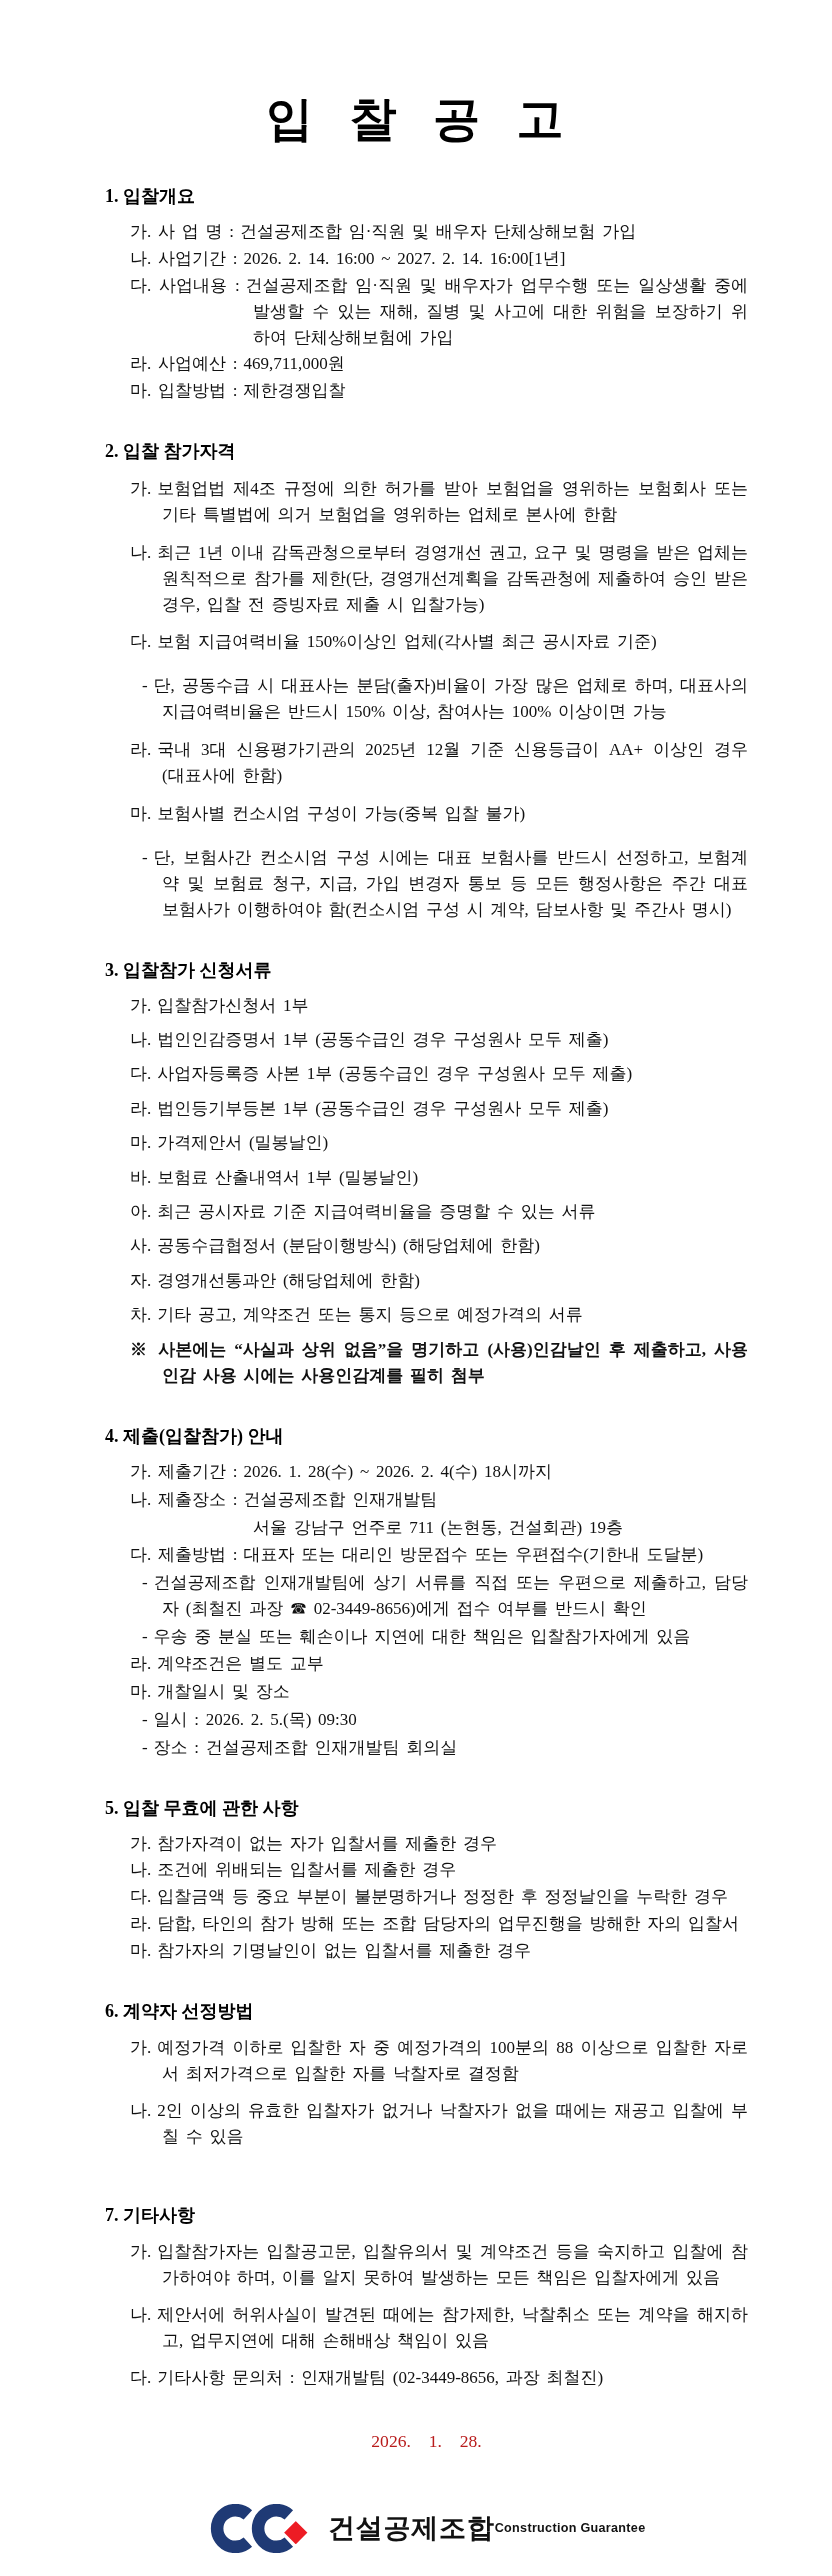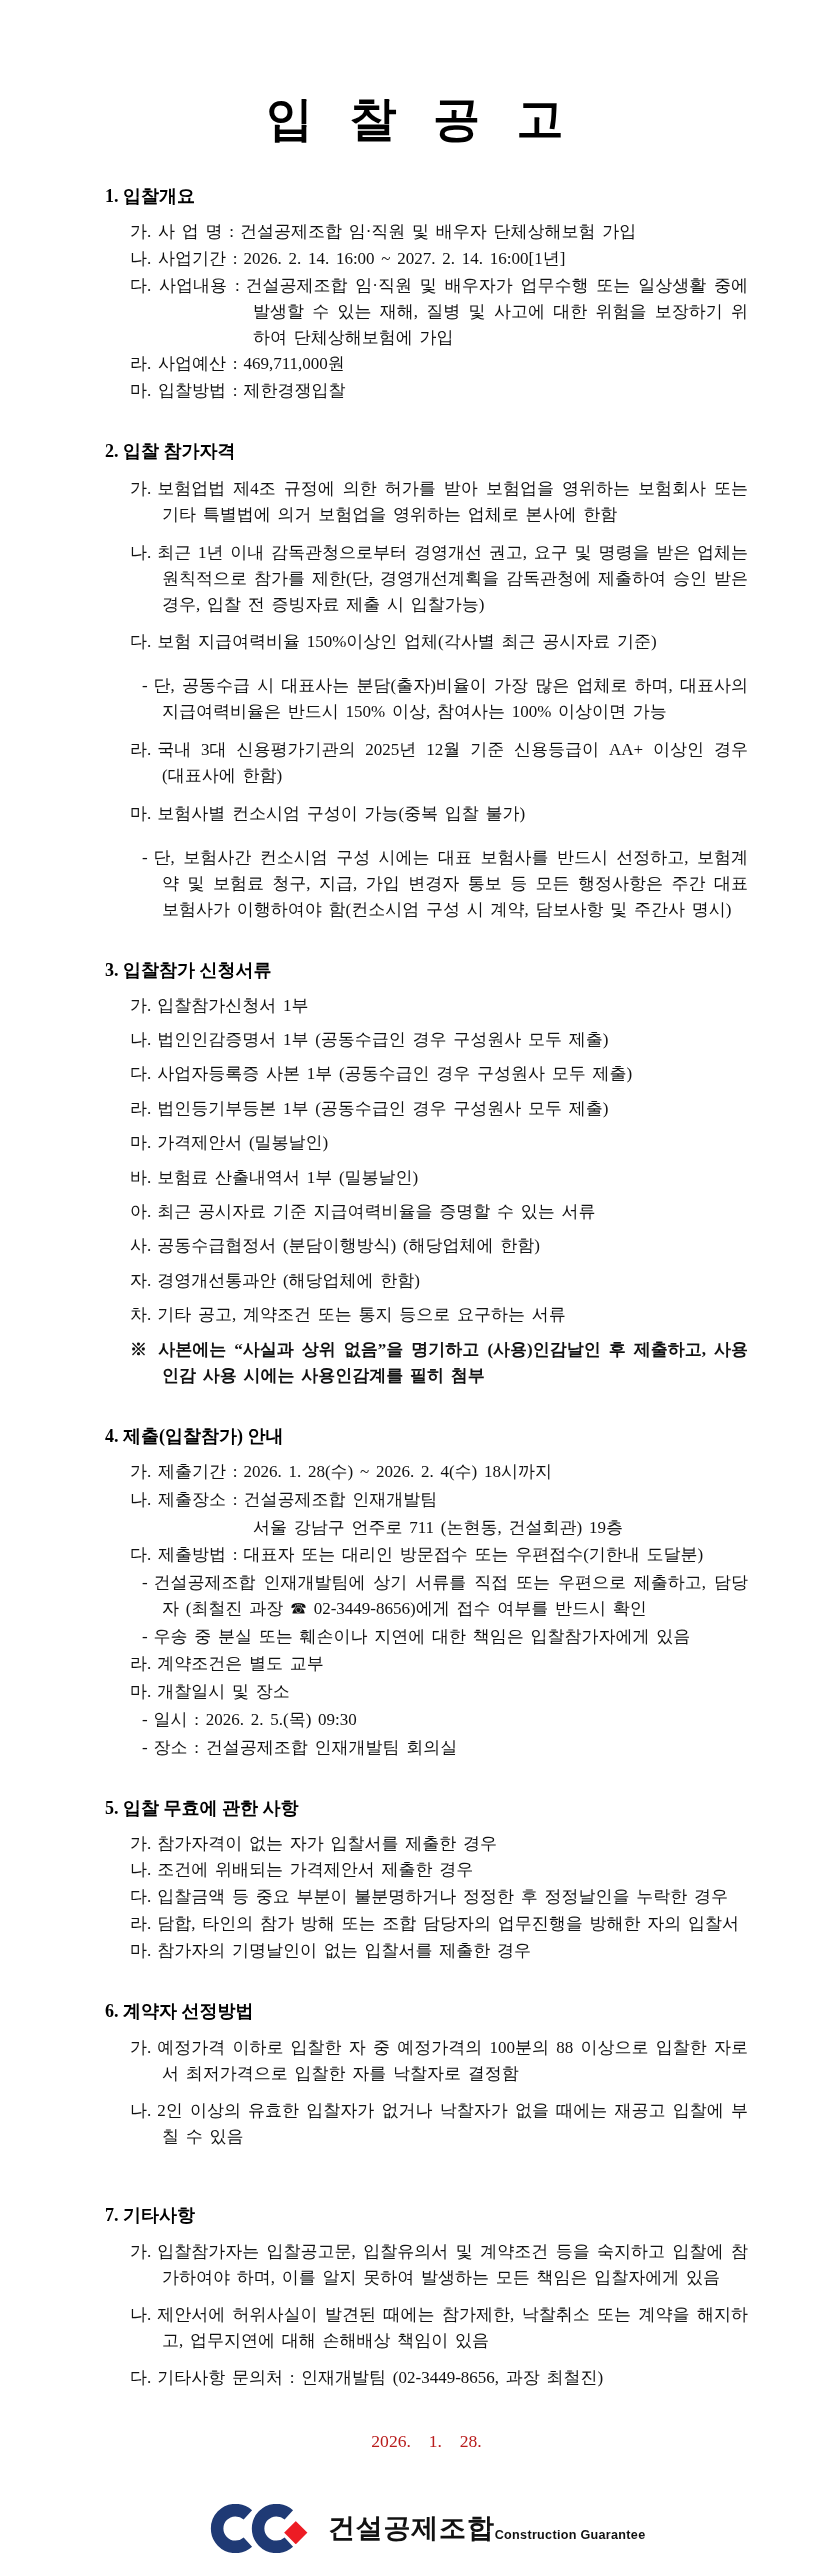--- a/index.html
+++ b/index.html
@@ -80,21 +80,21 @@
     font-size: 27px;
     line-height: 28.5px;
     letter-spacing: 0.8px;
   }
   .logo-english {
     font-family: "Liberation Sans", "DejaVu Sans", sans-serif;
     font-weight: bold;
     font-size: 12.6px;
     line-height: 13.4px;
     letter-spacing: 0.3px;
-    margin-top: 15px;
+    margin-top: 8px;
   }
 </style>
 </head>
 <body>
 
 <div class="page">
 
   <h1 class="doc-title">입 찰 공 고</h1>
 
   <div id="sections-root">
@@ -120,40 +120,40 @@
         <h2 class="sec-heading">3. 입찰참가 신청서류</h2>
         <div class="item plain"><span class="lbl">가.</span><span>입찰참가신청서 1부</span></div>
         <div class="item plain"><span class="lbl">나.</span><span>법인인감증명서 1부 (공동수급인 경우 구성원사 모두 제출)</span></div>
         <div class="item plain"><span class="lbl">다.</span><span>사업자등록증 사본 1부 (공동수급인 경우 구성원사 모두 제출)</span></div>
         <div class="item plain"><span class="lbl">라.</span><span>법인등기부등본 1부 (공동수급인 경우 구성원사 모두 제출)</span></div>
         <div class="item plain"><span class="lbl">마.</span><span>가격제안서 (밀봉날인)</span></div>
         <div class="item plain"><span class="lbl">바.</span><span>보험료 산출내역서 1부 (밀봉날인)</span></div>
         <div class="item plain"><span class="lbl">아.</span><span>최근 공시자료 기준 지급여력비율을 증명할 수 있는 서류</span></div>
         <div class="item plain"><span class="lbl">사.</span><span>공동수급협정서 (분담이행방식) (해당업체에 한함)</span></div>
         <div class="item plain"><span class="lbl">자.</span><span>경영개선통과안 (해당업체에 한함)</span></div>
-        <div class="item plain"><span class="lbl">차.</span><span>기타 공고, 계약조건 또는 통지 등으로 요구하는 서류</span></div>
+        <div class="item plain"><span class="lbl">차.</span><span>기타 공고, 계약조건 또는 통지 등으로 예정가격의 서류</span></div>
         <div class="item note"><span class="lbl">※</span><span>사본에는 “사실과 상위 없음”을 명기하고 (사용)인감날인 후 제출하고, 사용인감 사용 시에는 사용인감계를 필히 첨부</span></div>
       </section>
       <section class="sec-4">
         <h2 class="sec-heading">4. 제출(입찰참가) 안내</h2>
         <div class="item colon"><span class="lbl">가. 제출기간 :</span><span>2026. 1. 28(수) ~ 2026. 2. 4(수) 18시까지</span></div>
         <div class="item colon"><span class="lbl">나. 제출장소 :</span><span>건설공제조합 인재개발팀</span></div>
         <div class="item cont"><span>서울 강남구 언주로 711 (논현동, 건설회관) 19층</span></div>
         <div class="item colon"><span class="lbl">다. 제출방법 :</span><span>대표자 또는 대리인 방문접수 또는 우편접수(기한내 도달분)</span></div>
         <div class="item dash"><span class="lbl">-</span><span>건설공제조합 인재개발팀에 상기 서류를 직접 또는 우편으로 제출하고, 담당자 (최철진 과장 ☎ 02-3449-8656)에게 접수 여부를 반드시 확인</span></div>
         <div class="item dash"><span class="lbl">-</span><span>우송 중 분실 또는 훼손이나 지연에 대한 책임은 입찰참가자에게 있음</span></div>
         <div class="item plain"><span class="lbl">라.</span><span>계약조건은 별도 교부</span></div>
         <div class="item plain"><span class="lbl">마.</span><span>개찰일시 및 장소</span></div>
         <div class="item dash"><span class="lbl">-</span><span>일시 : 2026. 2. 5.(목) 09:30</span></div>
         <div class="item dash"><span class="lbl">-</span><span>장소 : 건설공제조합 인재개발팀 회의실</span></div>
       </section>
       <section class="sec-5">
         <h2 class="sec-heading">5. 입찰 무효에 관한 사항</h2>
         <div class="item plain"><span class="lbl">가.</span><span>참가자격이 없는 자가 입찰서를 제출한 경우</span></div>
-        <div class="item plain"><span class="lbl">나.</span><span>조건에 위배되는 가격제안서 제출한 경우</span></div>
+        <div class="item plain"><span class="lbl">나.</span><span>조건에 위배되는 입찰서를 제출한 경우</span></div>
         <div class="item plain"><span class="lbl">다.</span><span>입찰금액 등 중요 부분이 불분명하거나 정정한 후 정정날인을 누락한 경우</span></div>
         <div class="item plain"><span class="lbl">라.</span><span>담합, 타인의 참가 방해 또는 조합 담당자의 업무진행을 방해한 자의 입찰서</span></div>
         <div class="item plain"><span class="lbl">마.</span><span>참가자의 기명날인이 없는 입찰서를 제출한 경우</span></div>
       </section>
       <section class="sec-6">
         <h2 class="sec-heading">6. 계약자 선정방법</h2>
         <div class="item plain"><span class="lbl">가.</span><span>예정가격 이하로 입찰한 자 중 예정가격의 100분의 88 이상으로 입찰한 자로서 최저가격으로 입찰한 자를 낙찰자로 결정함</span></div>
         <div class="item plain"><span class="lbl">나.</span><span>2인 이상의 유효한 입찰자가 없거나 낙찰자가 없을 때에는 재공고 입찰에 부칠 수 있음</span></div>
       </section>
       <section class="sec-7">

